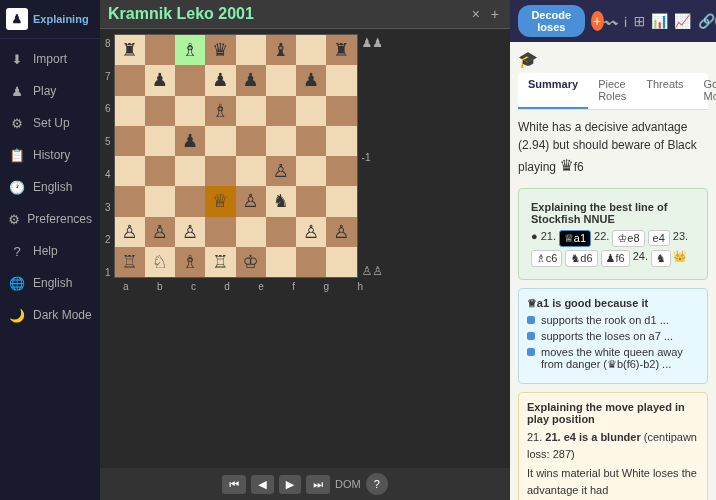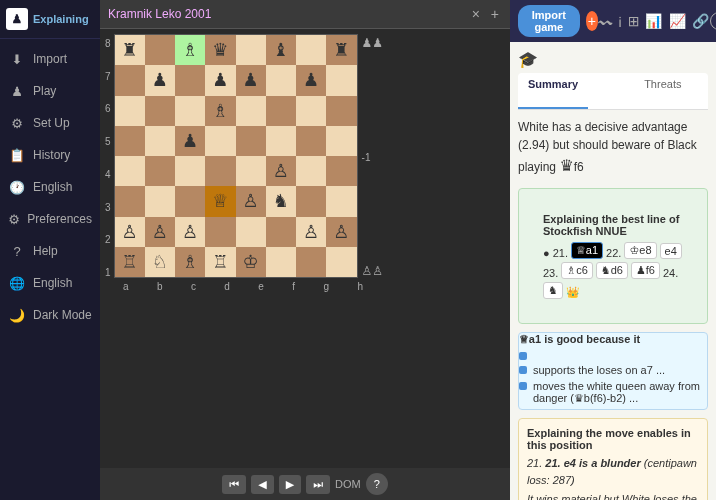--- a/index.html
+++ b/index.html
@@ -74,21 +74,21 @@
       height: 500px;
     }
     .chess-header {
       background: #3a3a3a;
       padding: 5px 8px;
       display: flex;
       align-items: center;
       justify-content: space-between;
       border-bottom: 1px solid #555;
     }
-    .game-title { color: #f0abfc; font-size: 12px; }
+    .game-title { color: #86efac; font-size: 16px; font-weight: bold; }
     .header-icons { display: flex; align-items: center; gap: 5px; }
     .header-icon-btn {
       background: none; border: none; color: #aaa; cursor: pointer; font-size: 14px; padding: 1px 3px;
     }
     .board-container {
       flex: 1;
       display: flex;
       padding: 5px;
       background: #2a2a2a;
       position: relative;
@@ -203,21 +203,20 @@
       background: none; border: 1px solid #aaa; color: #aaa;
       border-radius: 10px; padding: 2px 8px; font-size: 11px; cursor: pointer;
     }
     .panel-content { flex: 1; overflow-y: auto; padding: 8px; }
     .tabs {
       display: flex;
       border-bottom: 1px solid #ddd;
       margin-bottom: 8px;
       background: #fff;
       border-radius: 4px 4px 0 0;
-      gap: 46px;
     }
     .tab {
       padding: 5px 10px;
       font-size: 11px;
       cursor: pointer;
       color: #666;
       border-bottom: 2px solid transparent;
     }
     .tab.active {
       color: #2a2a4e;
@@ -227,46 +226,47 @@
     .advantage-text {
       font-size: 12px;
       color: #333;
       margin-bottom: 10px;
       line-height: 1.5;
     }
     .best-line-box {
       background: #e8f4e8;
       border: 1px solid #b8ddb8;
       border-radius: 4px;
-      padding: 24px;
+      padding: 12px;
       margin-bottom: 8px;
     }
     .best-line-title { font-size: 11px; font-weight: bold; color: #333; margin-bottom: 5px; }
     .moves-row {
       display: flex;
-      align-items: flex-end;
+      align-items: flex-start;
       flex-wrap: wrap;
       gap: 3px;
       font-size: 11px;
       color: #333;
     }
     .move-token {
       display: inline-flex;
       align-items: center;
       background: #fff;
       border: 1px solid #ccc;
       border-radius: 3px;
       padding: 1px 4px;
       font-size: 11px;
     }
     .move-token.highlight { background: #000000; color: #fff; border-color: #4a90d9; }
     .reasons-box {
       background: #e8f8ff;
       border: 1px solid #b8d8f0;
       border-radius: 4px;
+      padding: 8px;
       margin-bottom: 8px;
       font-size: 11px;
     }
     .reason-item {
       display: flex;
       align-items: flex-start;
       margin-bottom: 4px;
       color: #333;
     }
     .reason-bullet {
@@ -279,21 +279,21 @@
     }
     .blunder-box {
       background: #fff8e8;
       border: 1px solid #e8d8a0;
       border-radius: 4px;
       padding: 8px;
       font-size: 11px;
       color: #333;
     }
     .blunder-title { font-weight: bold; margin-bottom: 4px; }
-    .blunder-text { margin-bottom: 3px; line-height: 1.5; font-style: italic; }
+    .blunder-text { margin-bottom: 3px; line-height: 1.5; }
     .panel-icon { font-size: 16px; margin-bottom: 4px; color: #4a90d9; }
   </style>
 </head>
 <body>
 
 <div id="sidebar">
   <div class="sidebar-logo">
     <div class="logo-icon">♟</div>
     <span class="logo-text">Explaining</span>
   </div>
@@ -448,39 +448,39 @@
     <button class="ctrl-btn">▶</button>
     <button class="ctrl-btn">⏭</button>
     <span style="color:#aaa;font-size:11px;">DOM</span>
     <button class="ctrl-btn" style="border-radius:50%;width:22px;height:22px;padding:0;">?</button>
   </div>
 </div>
 
 <div id="right-panel">
   <div class="top-bar">
     <div style="display:flex;align-items:center;gap:6px;">
-      <button class="decode-btn">Import game</button>
+      <button class="decode-btn">Decode loses</button>
       <button class="plus-btn">+</button>
     </div>
     <div class="top-bar-icons">
       <span>〰</span>
       <span>ℹ</span>
       <span>⊞</span>
       <span>📊</span>
       <span>📈</span>
       <span>🔗</span>
     </div>
     <button class="login-btn">Login</button>
   </div>
   <div class="panel-content">
     <div class="panel-icon">🎓</div>
     <div class="tabs">
       <div class="tab active">Summary</div>
+      <div class="tab">Piece Roles</div>
       <div class="tab">Threats</div>
-      <div class="tab">Piece Roles</div>
       <div class="tab">Good Moves</div>
 
     </div>
     <div class="advantage-text">
       <span>White has a decisive advantage (2.94) but should beware of Black playing</span> <span style="font-size:16px;">♛</span><span>f6</span>
     </div>
     <div class="best-line-box">
       <div class="best-line-title">Explaining the best line of Stockfish NNUE</div>
       <div class="moves-row">
         <span>● 21.</span>
@@ -496,32 +496,33 @@
         <span class="move-token">♞</span>
         <span>👑</span>
       </div>
     </div>
     <div class="reasons-box">
       <div class="reason-item">
         <strong>♕a1 is good because it</strong>
       </div>
       <div class="reason-item">
         <div class="reason-bullet"></div>
+        <span>supports the rook on d1 ...</span>
       </div>
       <div class="reason-item">
         <div class="reason-bullet"></div>
         <span>supports the loses on a7 ...</span>
       </div>
       <div class="reason-item">
         <div class="reason-bullet"></div>
         <span>moves the white queen away from danger (♛b(f6)-b2) ...</span>
       </div>
     </div>
     <div class="blunder-box">
-      <div class="blunder-title">Explaining the move enables in this position</div>
+      <div class="blunder-title">Explaining the move played in play position</div>
       <div class="blunder-text">
         <span>21. </span><strong>21. e4 is a blunder</strong> <span>(centipawn loss: 287)</span>
       </div>
       <div class="blunder-text">It wins material but White loses the advantage it had</div>
 
     </div>
   </div>
 </div>
 
 </body></html>

